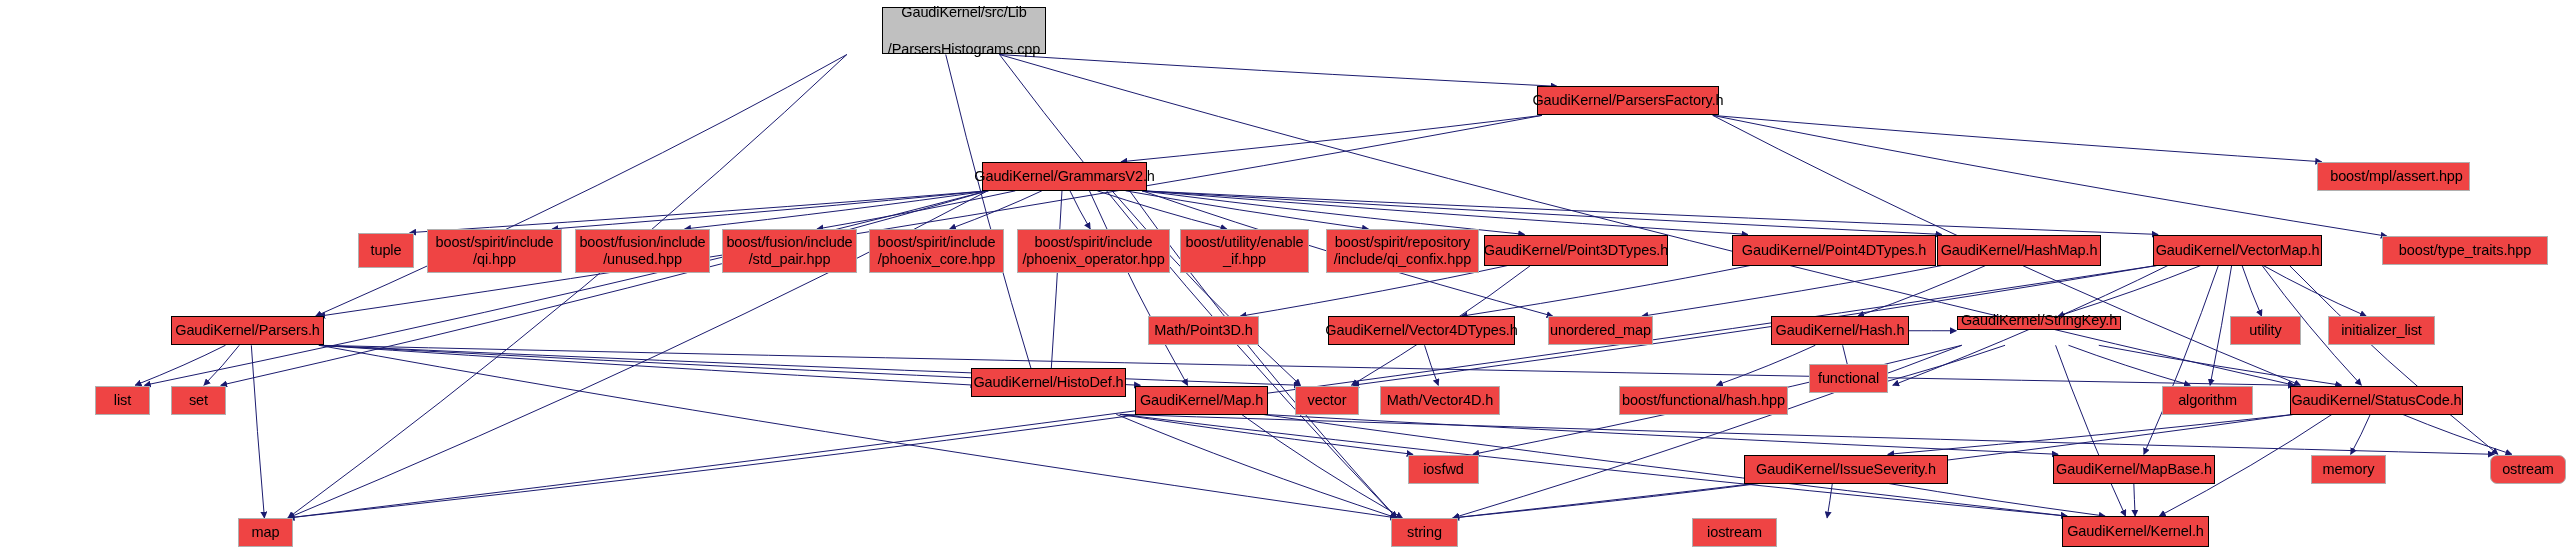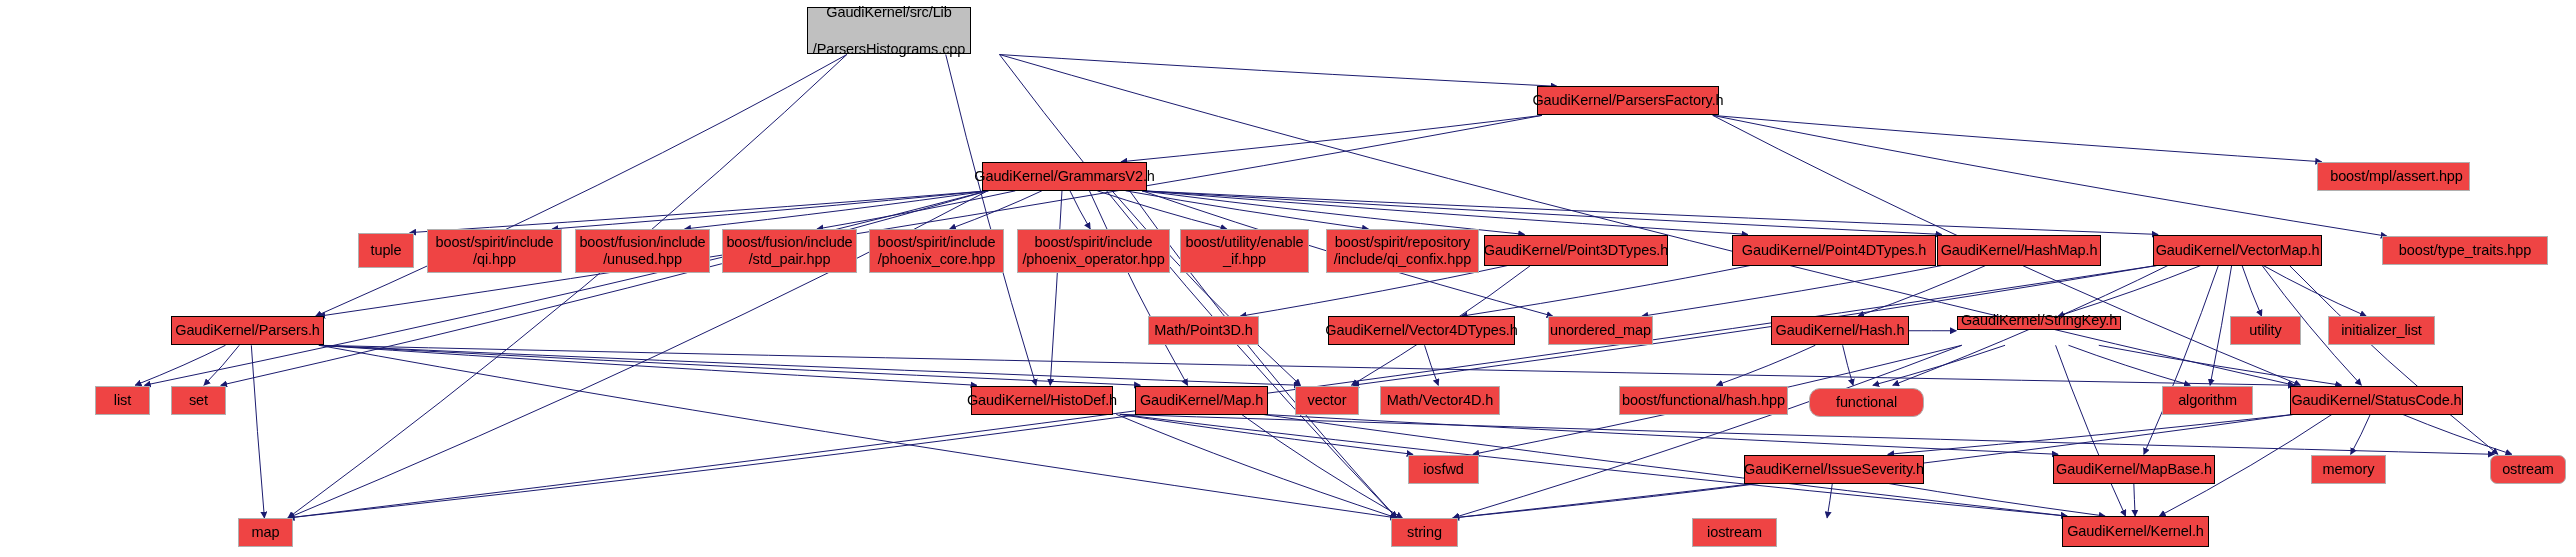--- a/index.html
+++ b/index.html
@@ -125,21 +125,21 @@
         <path d="M 2643.06,456 Q 2695.9656000000004,478 2763.3,500" fill="none" stroke="#1a1a6e" stroke-width="1.1" marker-end="url(#arrow)"></path>
         <path d="M 2524,456 Q 2116.56,513 1598,570" fill="none" stroke="#1a1a6e" stroke-width="1.1" marker-end="url(#arrow)"></path>
         <path d="M 2565.48,456 Q 2481.8448,512 2375.4,568" fill="none" stroke="#1a1a6e" stroke-width="1.1" marker-end="url(#arrow)"></path>
         <path d="M 2015.56,532 Q 2013.0256,551 2009.8,570" fill="none" stroke="#1a1a6e" stroke-width="1.1" marker-end="url(#arrow)"></path>
         <path d="M 1936,532 Q 1787.28,551 1598,570" fill="none" stroke="#1a1a6e" stroke-width="1.1" marker-end="url(#arrow)"></path>
         <path d="M 2076.76,532 Q 2181.9376,550 2315.8,568" fill="none" stroke="#1a1a6e" stroke-width="1.1" marker-end="url(#arrow)"></path>
         <path d="M 2347.36,532 Q 2347.9936,550 2348.8,568" fill="none" stroke="#1a1a6e" stroke-width="1.1" marker-end="url(#arrow)"></path>
       </g>
   </svg>
   <div id="node-layer">
-      <div class="node root" style="left: 807px; top: 7.3px; width: 164px; height: 47px; gap: 20px;"><span>GaudiKernel/src/Lib</span><span>/ParsersHistograms.cpp</span></div>
+      <div class="node root" style="left: 882px; top: 7.3px; width: 164px; height: 47px; gap: 20px;"><span>GaudiKernel/src/Lib</span><span>/ParsersHistograms.cpp</span></div>
       <div class="node local" style="left: 1537px; top: 86px; width: 182px; height: 29px;"><span>GaudiKernel/ParsersFactory.h</span></div>
       <div class="node local" style="left: 982px; top: 162px; width: 165px; height: 29px;"><span>GaudiKernel/GrammarsV2.h</span></div>
       <div class="node external" style="left: 2317px; top: 162px; width: 153px; height: 29px; padding-left: 6px;"><span>boost/mpl/assert.hpp</span></div>
       <div class="node external" style="left: 358px; top: 233px; width: 56px; height: 35px;"><span>tuple</span></div>
       <div class="node external" style="left: 427px; top: 229px; width: 135px; height: 44px;"><span>boost/spirit/include</span><span>/qi.hpp</span></div>
       <div class="node external" style="left: 575px; top: 229px; width: 135px; height: 44px;"><span>boost/fusion/include</span><span>/unused.hpp</span></div>
       <div class="node external" style="left: 722px; top: 229px; width: 135px; height: 44px;"><span>boost/fusion/include</span><span>/std_pair.hpp</span></div>
       <div class="node external" style="left: 869px; top: 229px; width: 135px; height: 44px;"><span>boost/spirit/include</span><span>/phoenix_core.hpp</span></div>
       <div class="node external" style="left: 1017px; top: 229px; width: 153px; height: 44px;"><span>boost/spirit/include</span><span>/phoenix_operator.hpp</span></div>
       <div class="node external" style="left: 1180px; top: 229px; width: 129px; height: 44px;"><span>boost/utility/enable</span><span>_if.hpp</span></div>
@@ -150,32 +150,32 @@
       <div class="node local" style="left: 2153px; top: 235px; width: 169px; height: 31px;"><span>GaudiKernel/VectorMap.h</span></div>
       <div class="node external" style="left: 2382px; top: 236px; width: 166px; height: 29px;"><span>boost/type_traits.hpp</span></div>
       <div class="node local" style="left: 171px; top: 316px; width: 153px; height: 29px;"><span>GaudiKernel/Parsers.h</span></div>
       <div class="node external" style="left: 1148px; top: 316px; width: 111px; height: 29px;"><span>Math/Point3D.h</span></div>
       <div class="node local" style="left: 1328px; top: 316px; width: 187px; height: 29px;"><span>GaudiKernel/Vector4DTypes.h</span></div>
       <div class="node external" style="left: 1548px; top: 316px; width: 105px; height: 29px;"><span>unordered_map</span></div>
       <div class="node local" style="left: 1771px; top: 316px; width: 138px; height: 29px;"><span>GaudiKernel/Hash.h</span></div>
       <div class="node local" style="left: 1957px; top: 316px; width: 164px; height: 14px; justify-content: flex-end;"><span>GaudiKernel/StringKey.h</span></div>
       <div class="node external" style="left: 2230px; top: 316px; width: 71px; height: 29px;"><span>utility</span></div>
       <div class="node external" style="left: 2328px; top: 316px; width: 107px; height: 29px;"><span>initializer_list</span></div>
-      <div class="node local" style="left: 971px; top: 386px; width: 142px; height: 29px; text-align: center;"><span>GaudiKernel/HistoDef.h</span></div>
+      <div class="node local" style="left: 971px; top: 368px; width: 155px; height: 29px; text-align: center;"><span>GaudiKernel/HistoDef.h</span></div>
       <div class="node local" style="left: 1135px; top: 386px; width: 133px; height: 29px;"><span>GaudiKernel/Map.h</span></div>
       <div class="node external" style="left: 1295px; top: 386px; width: 64px; height: 29px;"><span>vector</span></div>
       <div class="node external" style="left: 1380px; top: 386px; width: 120px; height: 29px;"><span>Math/Vector4D.h</span></div>
       <div class="node external" style="left: 1619px; top: 386px; width: 169px; height: 29px;"><span>boost/functional/hash.hpp</span></div>
-      <div class="node external" style="left: 1809px; top: 388px; width: 115px; height: 29px; border-radius: 11px;"><span>functional</span></div>
+      <div class="node external" style="left: 1809px; top: 364px; width: 79px; height: 29px;"><span>functional</span></div>
       <div class="node external" style="left: 2162px; top: 386px; width: 91px; height: 29px;"><span>algorithm</span></div>
       <div class="node local" style="left: 2290px; top: 386px; width: 173px; height: 29px;"><span>GaudiKernel/StatusCode.h</span></div>
       <div class="node external" style="left: 95px; top: 386px; width: 55px; height: 29px;"><span>list</span></div>
       <div class="node external" style="left: 171px; top: 386px; width: 55px; height: 29px;"><span>set</span></div>
       <div class="node external" style="left: 1408px; top: 455px; width: 71px; height: 29px;"><span>iosfwd</span></div>
-      <div class="node local" style="left: 1744px; top: 455px; width: 180px; height: 29px;"><span>GaudiKernel/IssueSeverity.h</span></div>
+      <div class="node local" style="left: 1744px; top: 455px; width: 204px; height: 29px;"><span>GaudiKernel/IssueSeverity.h</span></div>
       <div class="node local" style="left: 2053px; top: 455px; width: 162px; height: 29px;"><span>GaudiKernel/MapBase.h</span></div>
       <div class="node external" style="left: 2311px; top: 455px; width: 75px; height: 29px;"><span>memory</span></div>
       <div class="node external" style="left: 2490px; top: 455px; width: 76px; height: 29px; border-radius: 7px;"><span>ostream</span></div>
       <div class="node external" style="left: 238px; top: 518px; width: 55px; height: 29px;"><span>map</span></div>
       <div class="node external" style="left: 1391px; top: 518px; width: 67px; height: 29px;"><span>string</span></div>
       <div class="node external" style="left: 1692px; top: 518px; width: 85px; height: 29px;"><span>iostream</span></div>
       <div class="node local" style="left: 2062px; top: 516px; width: 147px; height: 31px;"><span>GaudiKernel/Kernel.h</span></div>
     </div>
 </div>
 

